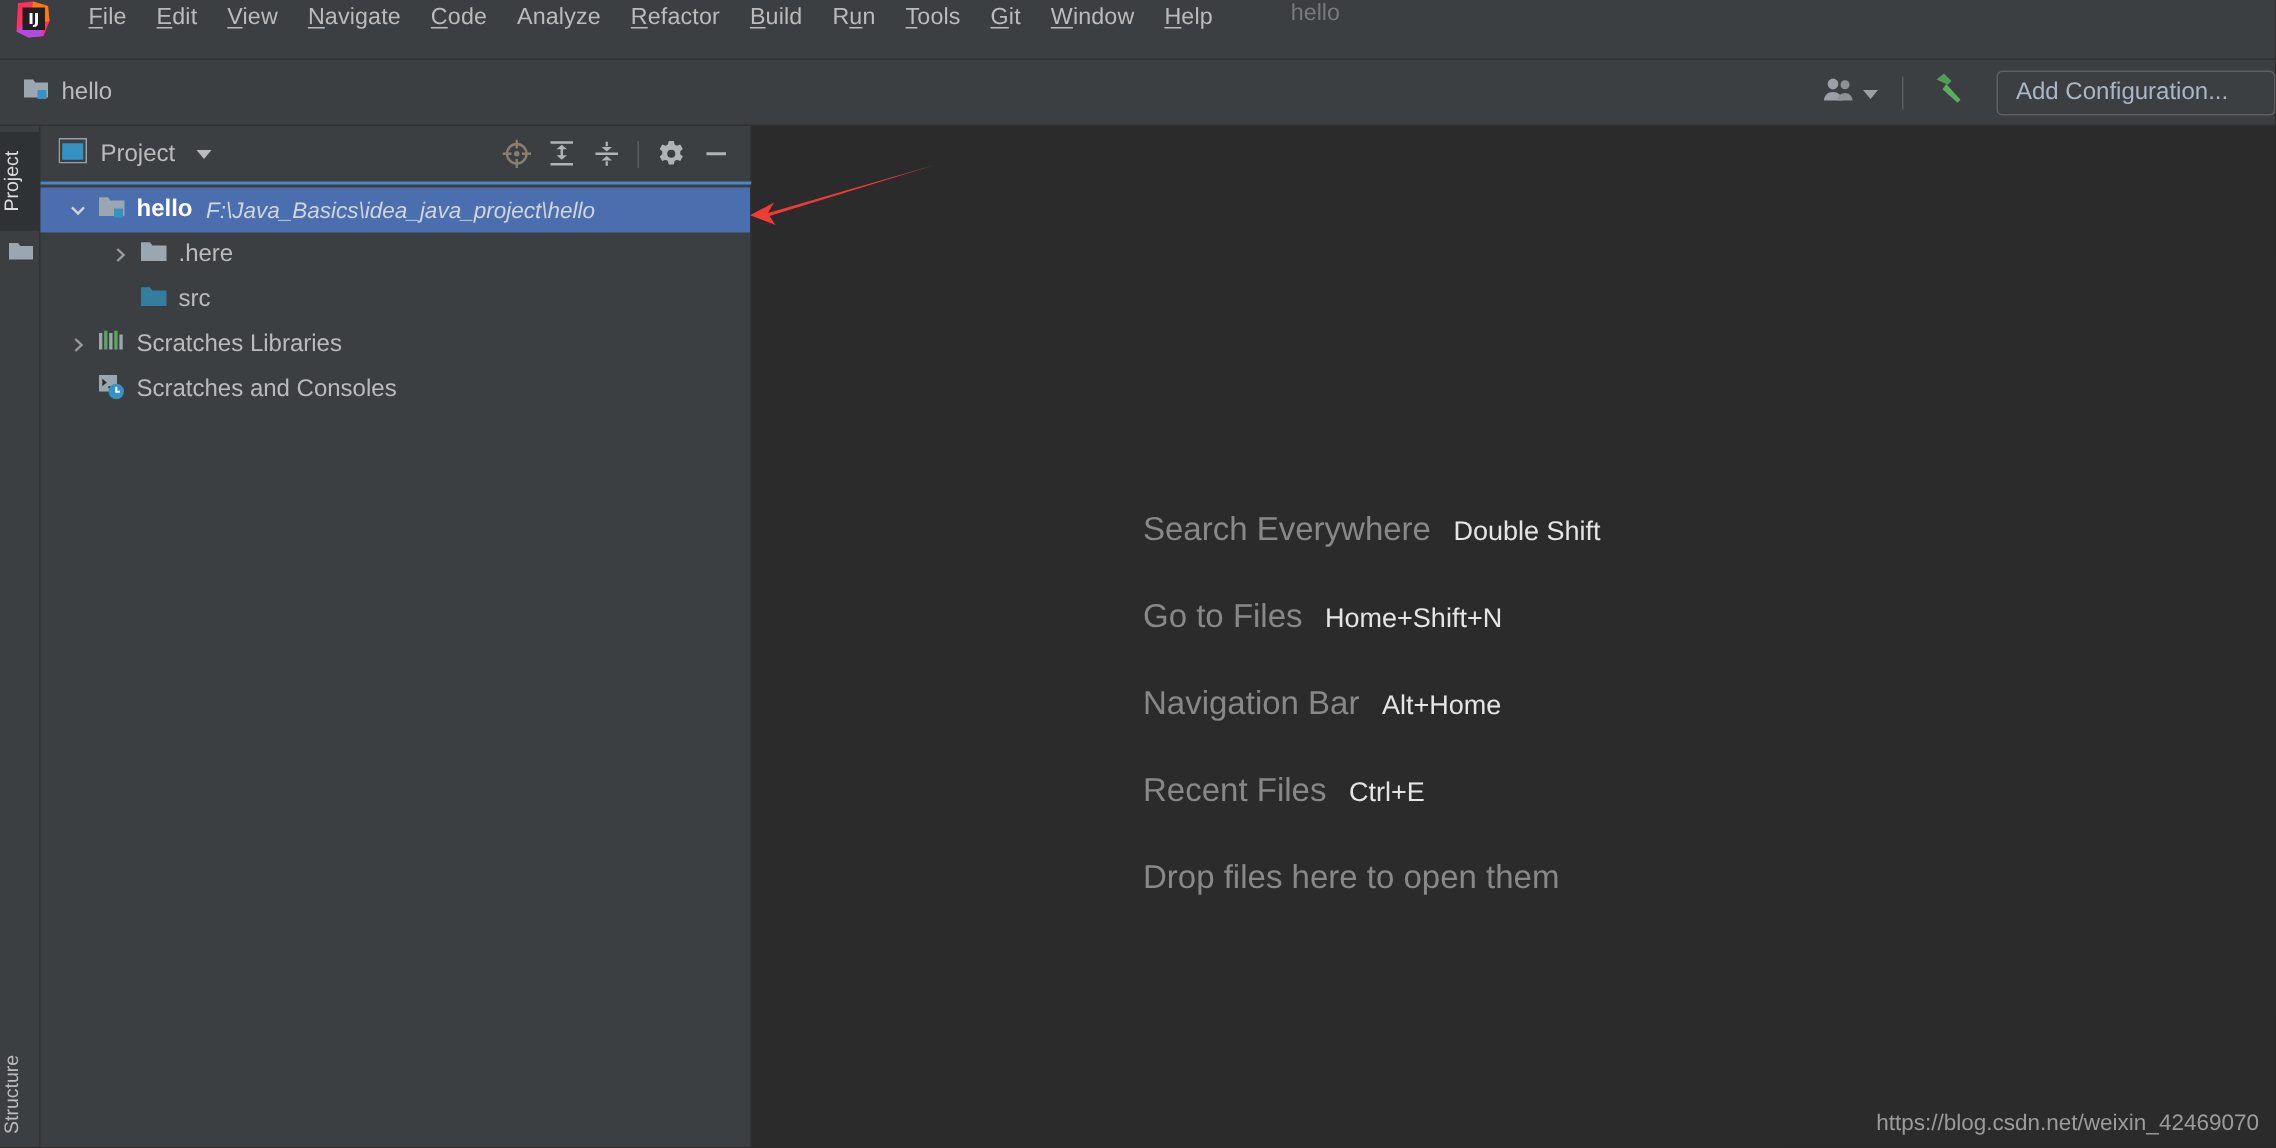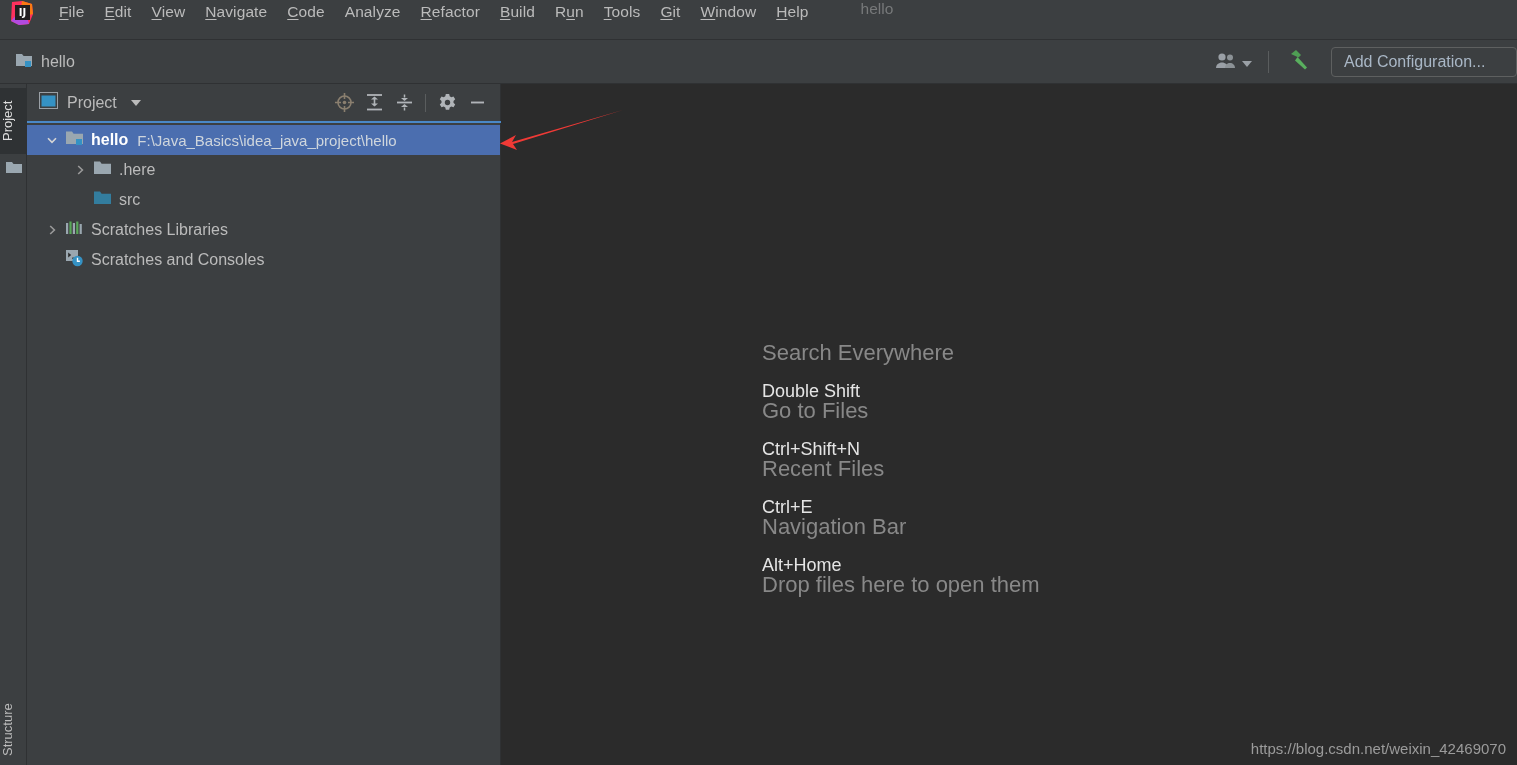--- a/index.html
+++ b/index.html
@@ -130,35 +130,34 @@
     width:22px; display:flex;align-items:center;justify-content:center;
     flex:0 0 22px; color:#9a9a9a; font-size:13px;
   }
   .tree-arrow svg{ display:block; }
   .tree-icon{
     width:22px; flex:0 0 22px; display:flex;align-items:center;justify-content:center;
     margin-right:6px;
   }
   .tree-label{ font-size:16px; color:#bbbbbb; }
   .tree-label.bold{ font-weight:bold; color:#ffffff; }
-  .tree-path{ font-size:15px; color:#cfd6dd; margin-left:9px; }
+  .tree-path{ font-size:15px; color:#cfd6dd; margin-left:9px;font-style:italic; }
 
   
   .editor{
     position:absolute; left:501px; top:84px; width:1016px; height:681px;
     background:#2b2b2b;
   }
   .hints{
     position:absolute; left:261px; top:256px;
     display:flex; flex-direction:column; gap:0px;
   }
   .hint-row{
     display:flex; align-items:baseline; gap:15px;
     height:58px;
-    flex-direction:column;
   }
   .hint-label{ font-size:22px; color:#888888; white-space:nowrap; }
   .hint-key{ font-size:18px; color:#e5e5e5; white-space:nowrap; }
   .watermark{
     position:absolute; right:11px; bottom:8px;
     font-size:15px; color:#9b9b9b; white-space:nowrap;padding-left:32px;
   }
 
   
   .annot-arrow{
@@ -392,29 +391,29 @@
   </div>
 
   <div class="editor">
     <div class="hints">
         <div class="hint-row">
           <span class="hint-label">Search Everywhere</span>
           <span class="hint-key">Double Shift</span>
         </div>
         <div class="hint-row">
           <span class="hint-label">Go to Files</span>
-          <span class="hint-key">Ctrl+Shift+N</span>
+          <span class="hint-key">Home+Shift+N</span>
+        </div>
+        <div class="hint-row">
+          <span class="hint-label">Navigation Bar</span>
+          <span class="hint-key">Alt+Home</span>
         </div>
         <div class="hint-row">
           <span class="hint-label">Recent Files</span>
           <span class="hint-key">Ctrl+E</span>
-        </div>
-        <div class="hint-row">
-          <span class="hint-label">Navigation Bar</span>
-          <span class="hint-key">Alt+Home</span>
         </div>
         <div class="hint-row">
           <span class="hint-label">Drop files here to open them</span>
         </div>
       </div>
     <div class="watermark">https://blog.csdn.net/weixin_42469070</div>
   </div>
 
   <div class="annot-arrow">
     <svg width="145" height="50" viewBox="0 0 145 50">

